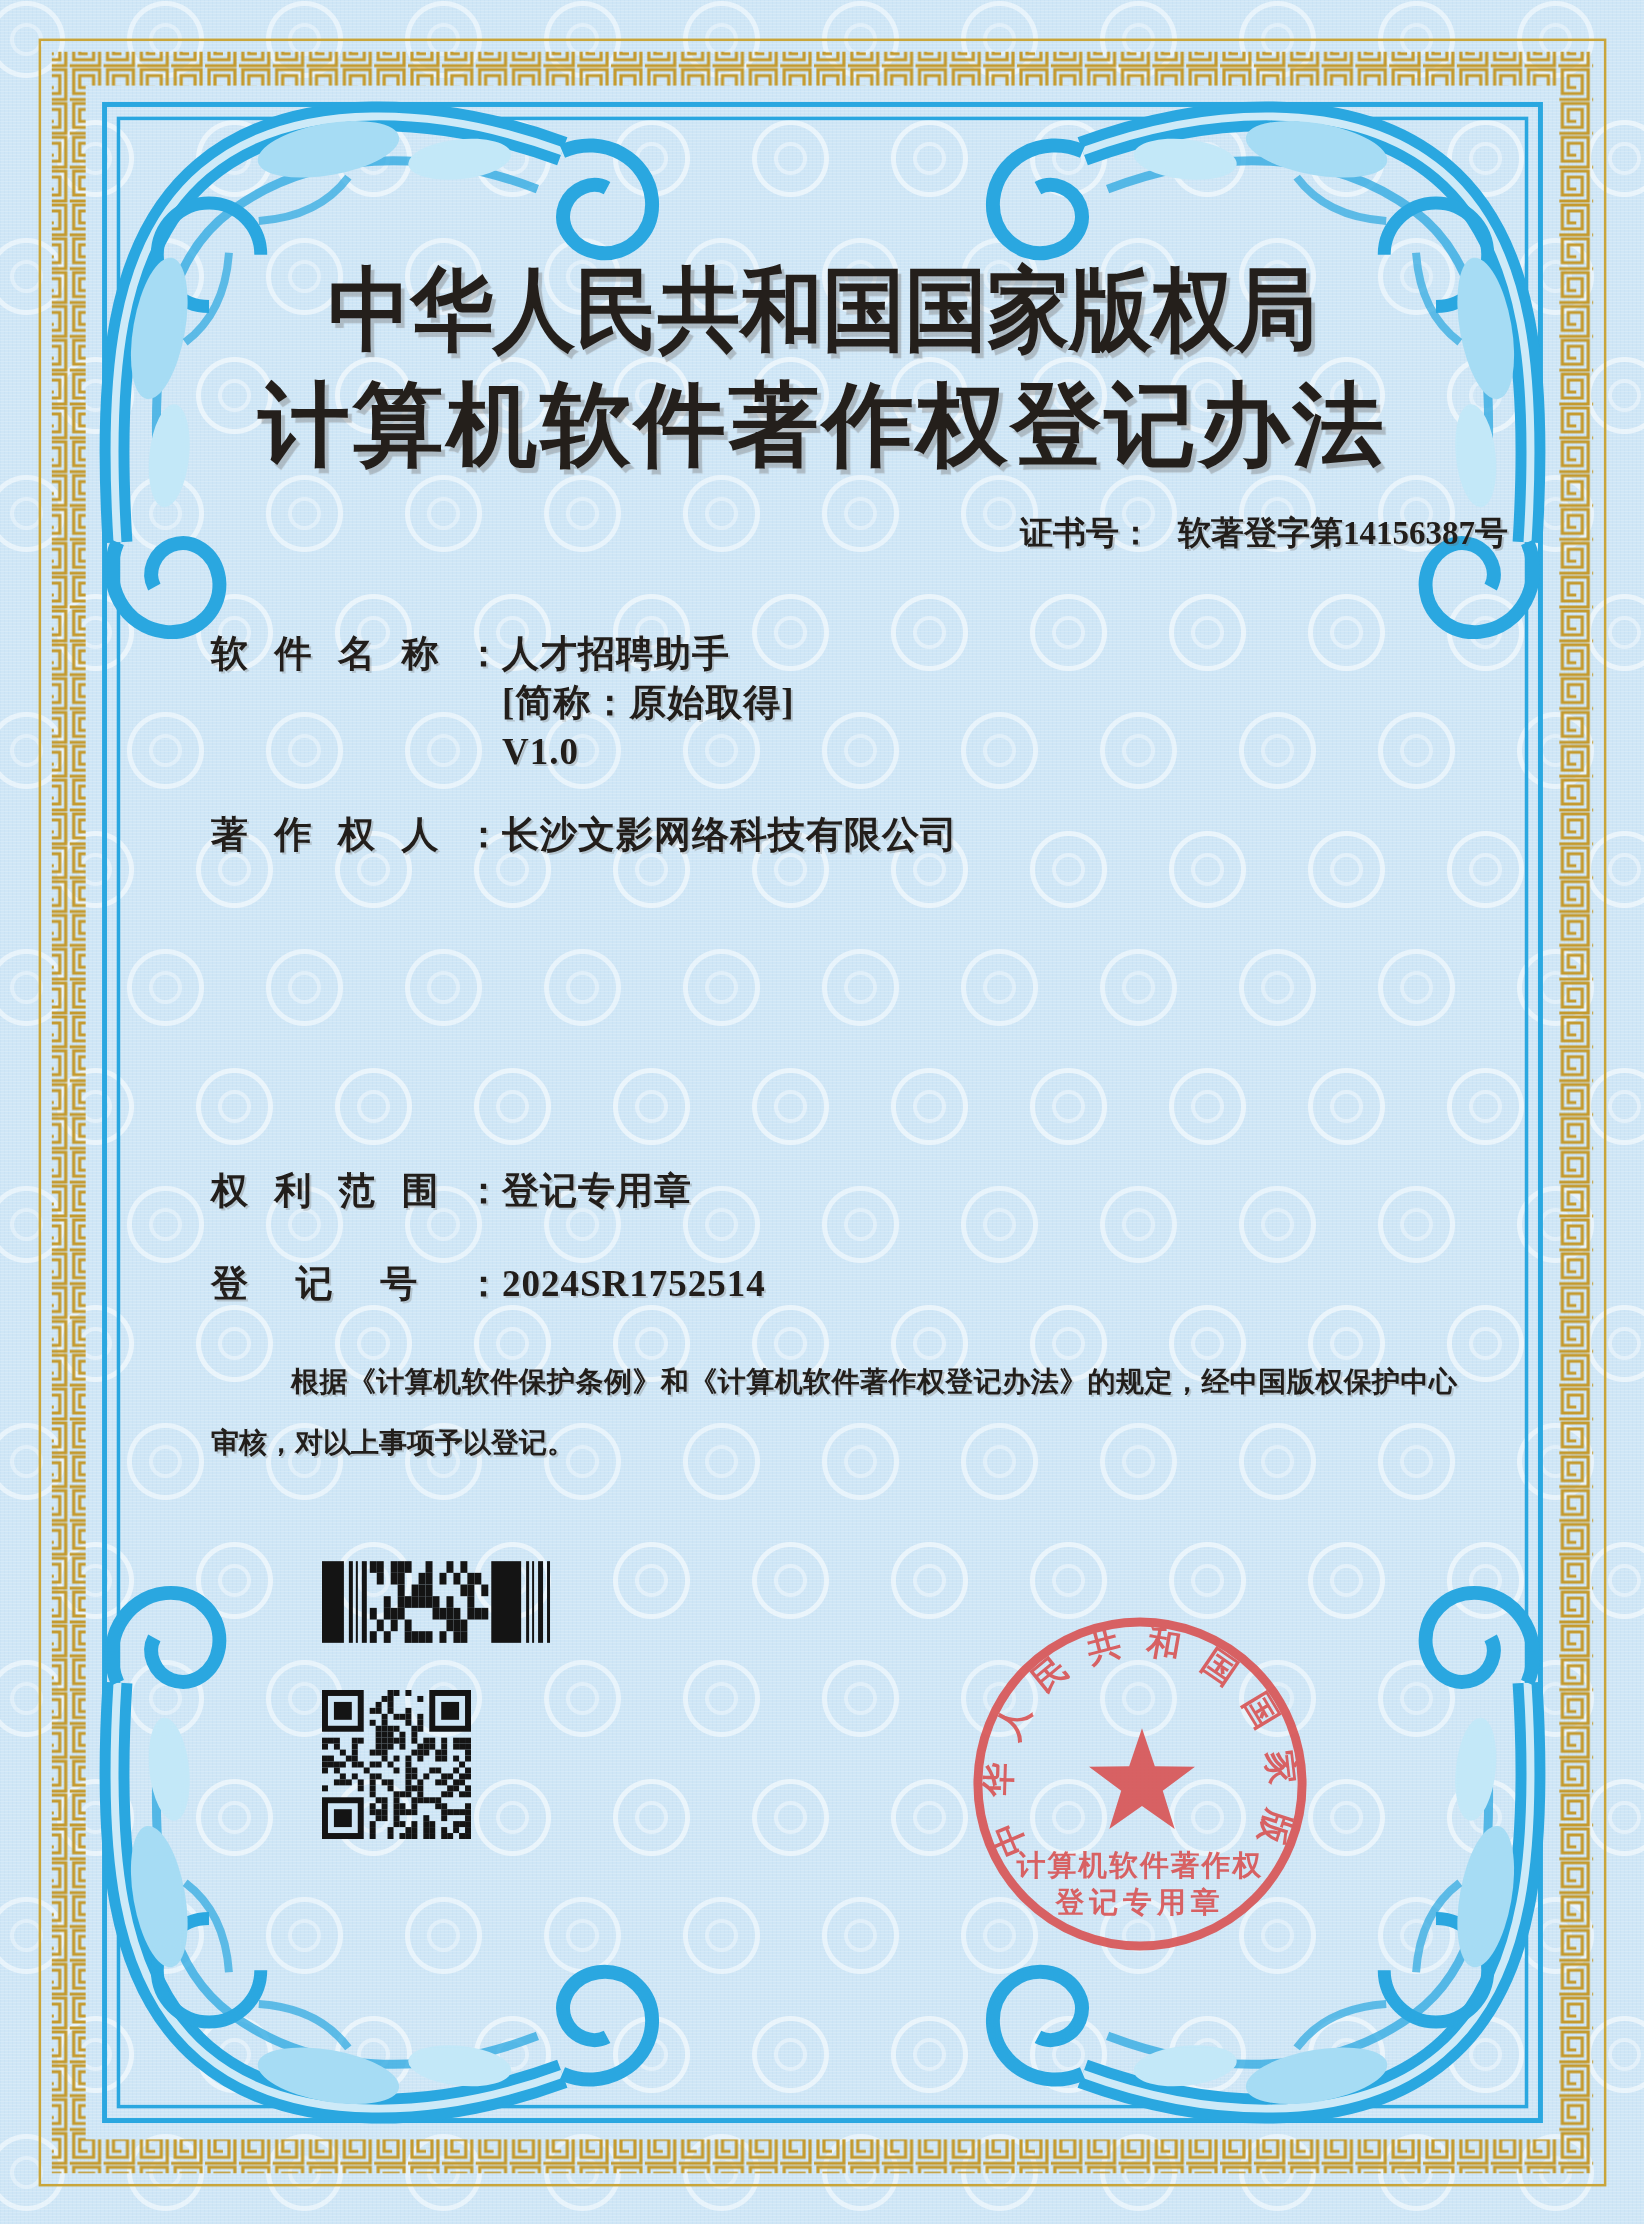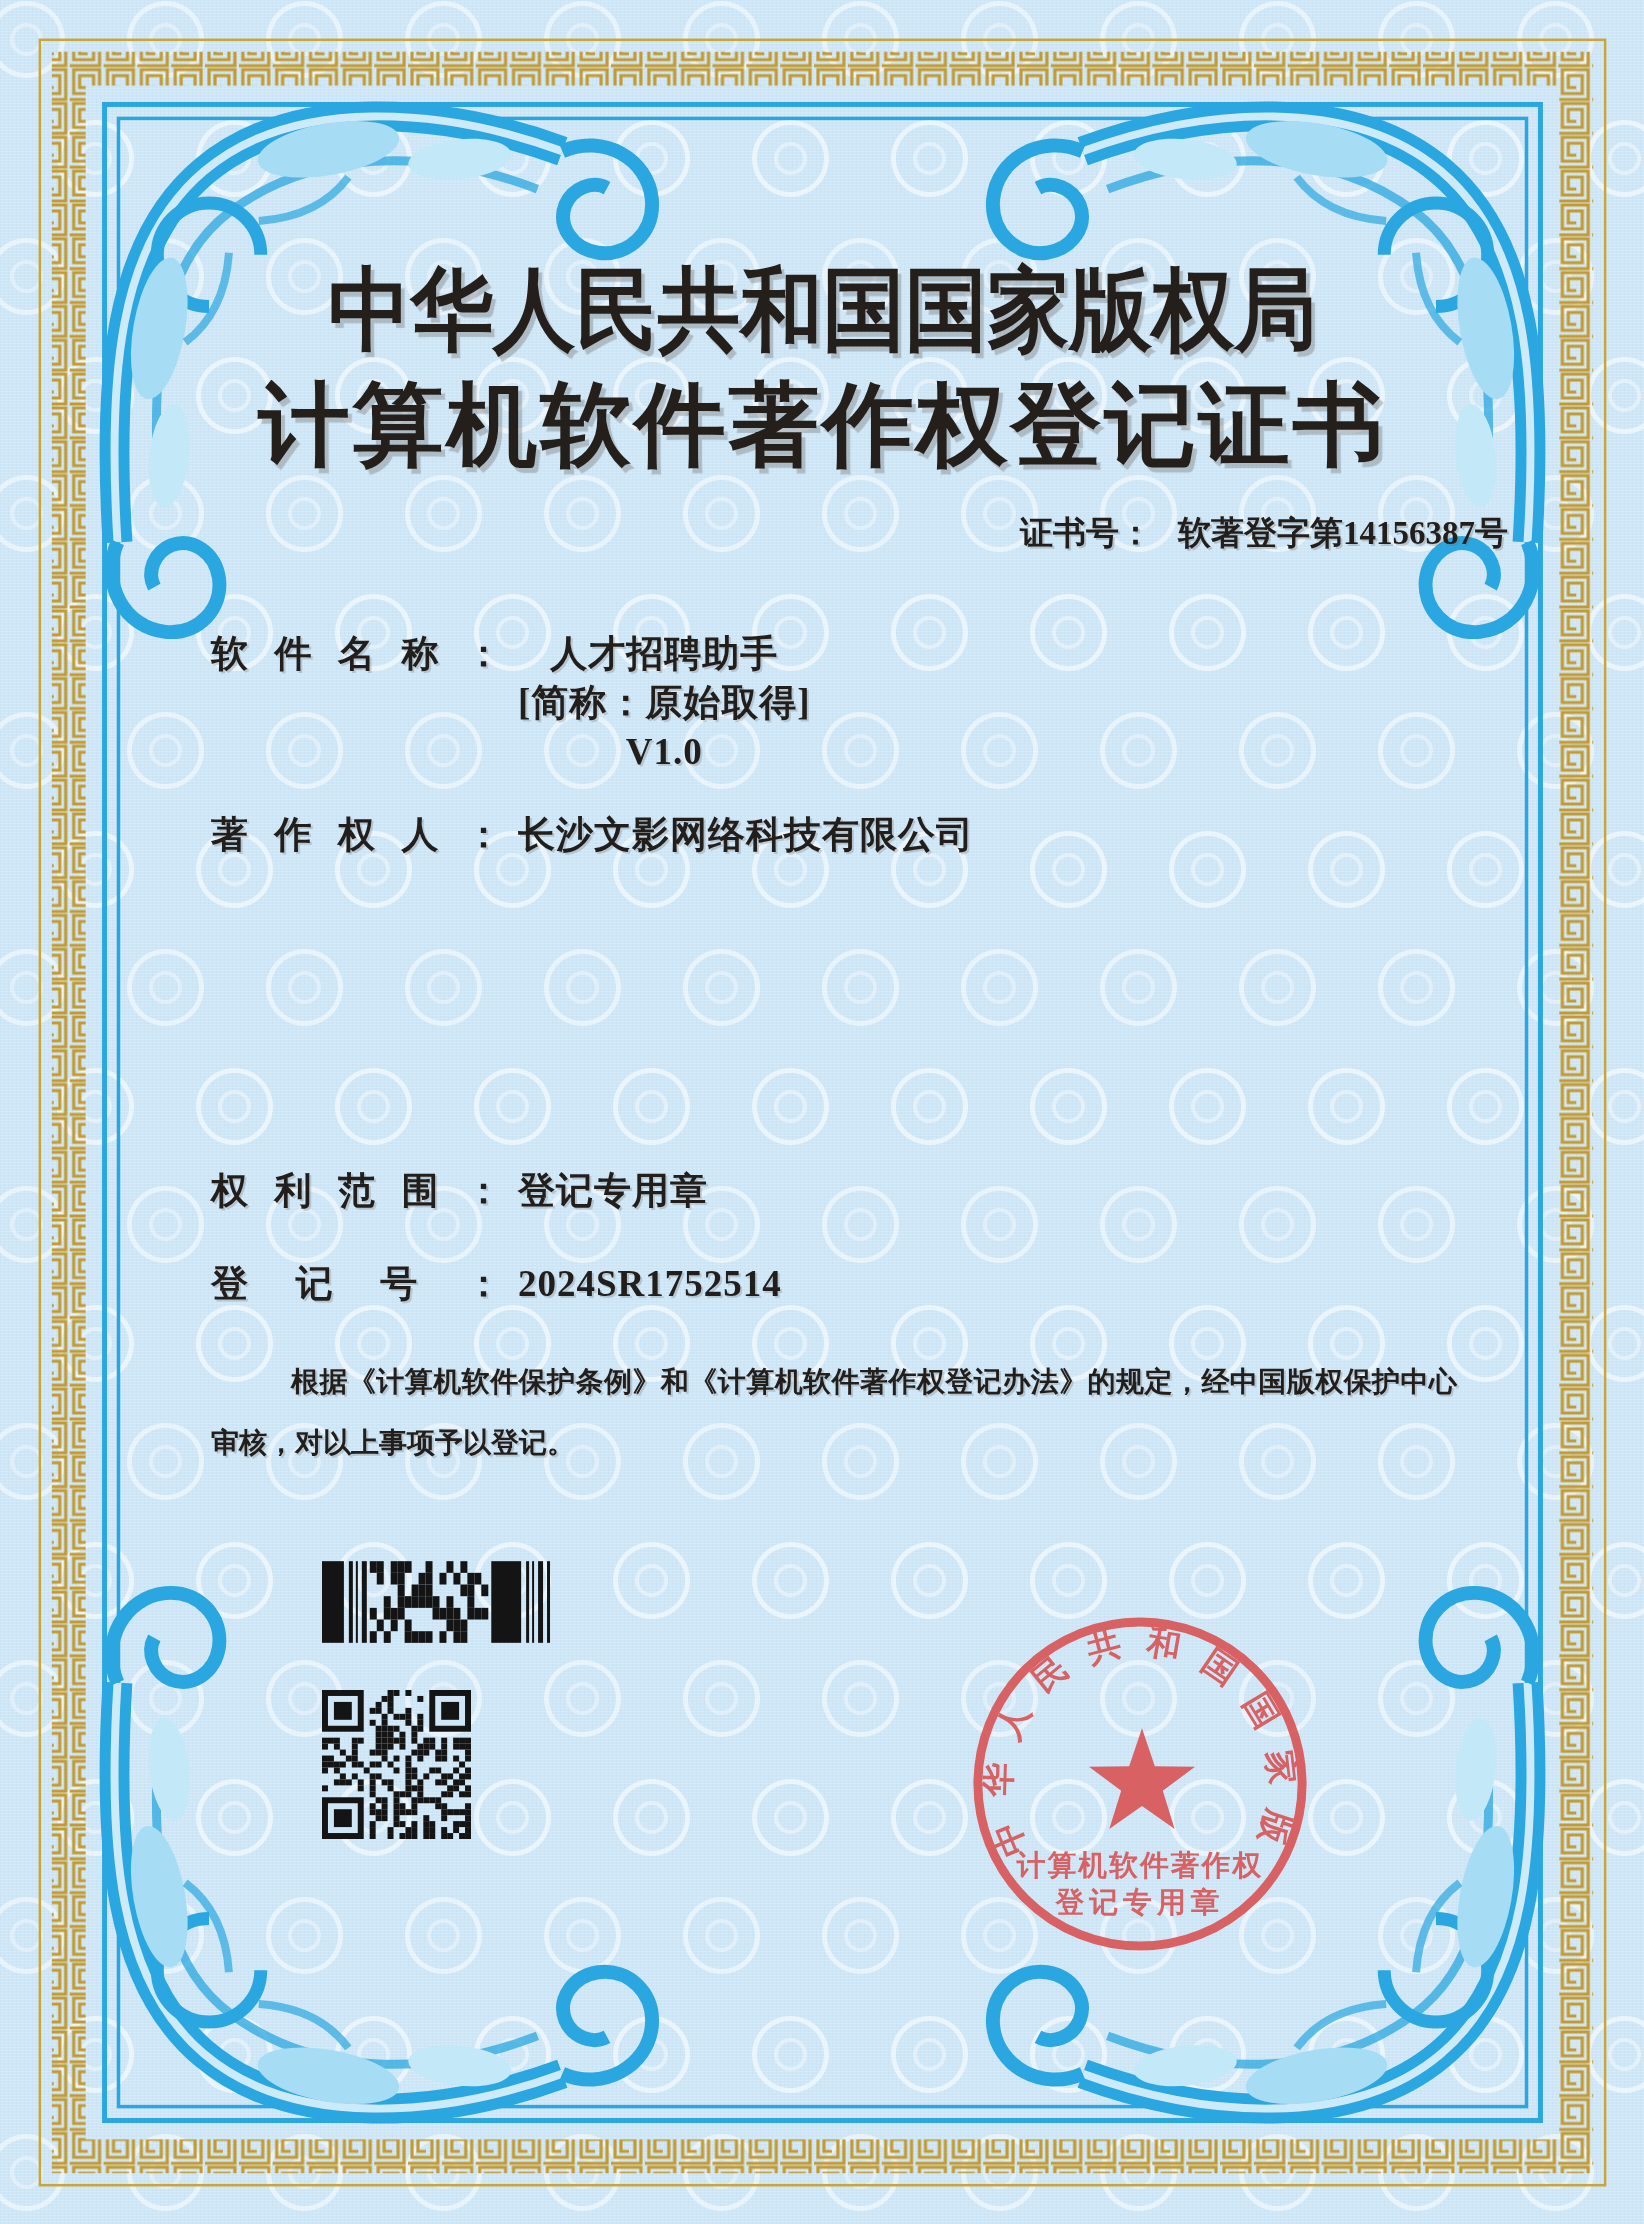--- a/index.html
+++ b/index.html
@@ -47,21 +47,21 @@
     display:flex;align-items:flex-start;
     font-weight:700;font-size:37px;line-height:49px;
     text-shadow:2px 2px 0 rgba(110,110,110,.28);
     white-space:nowrap;
   }
   .flabel{
     width:291px;flex:0 0 291px;
     text-align:justify;text-align-last:justify;
     -moz-text-align-last:justify;
   }
-  .fvalue{margin-left:16px;letter-spacing:1px;text-align:center;}
+  .fvalue{letter-spacing:1px;}
   .fvalue .vline{display:block;}
 
   .para{
     position:absolute;left:211px;top:1351px;width:1246px;
     font-weight:700;font-size:28px;line-height:61px;
     text-indent:80px;text-align:justify;
     text-shadow:2px 2px 0 rgba(110,110,110,.28);
     white-space:normal;
   }
 
@@ -111,21 +111,21 @@
 
     <use href="#cornerTL"></use>
     <use href="#cornerTL" transform="translate(1653,0) scale(-1,1)"></use>
     <use href="#cornerTL" transform="translate(0,2236) scale(1,-1)"></use>
     <use href="#cornerTL" transform="translate(1653,2236) scale(-1,-1)"></use>
   </svg>
 
   <div class="content">
 
     <div class="title title1">中华人民共和国国家版权局</div>
-    <div class="title title2">计算机软件著作权登记证书</div>
+    <div class="title title2">计算机软件著作权登记办法</div>
 
     <div class="certno">
       <span>证书号：</span>
       <span class="gap"></span>
       <span>软著登字第14156387号</span>
     </div>
 
     <div class="frow" style="top:629px">
       <span class="flabel">软件名称：</span>
       <span class="fvalue">

